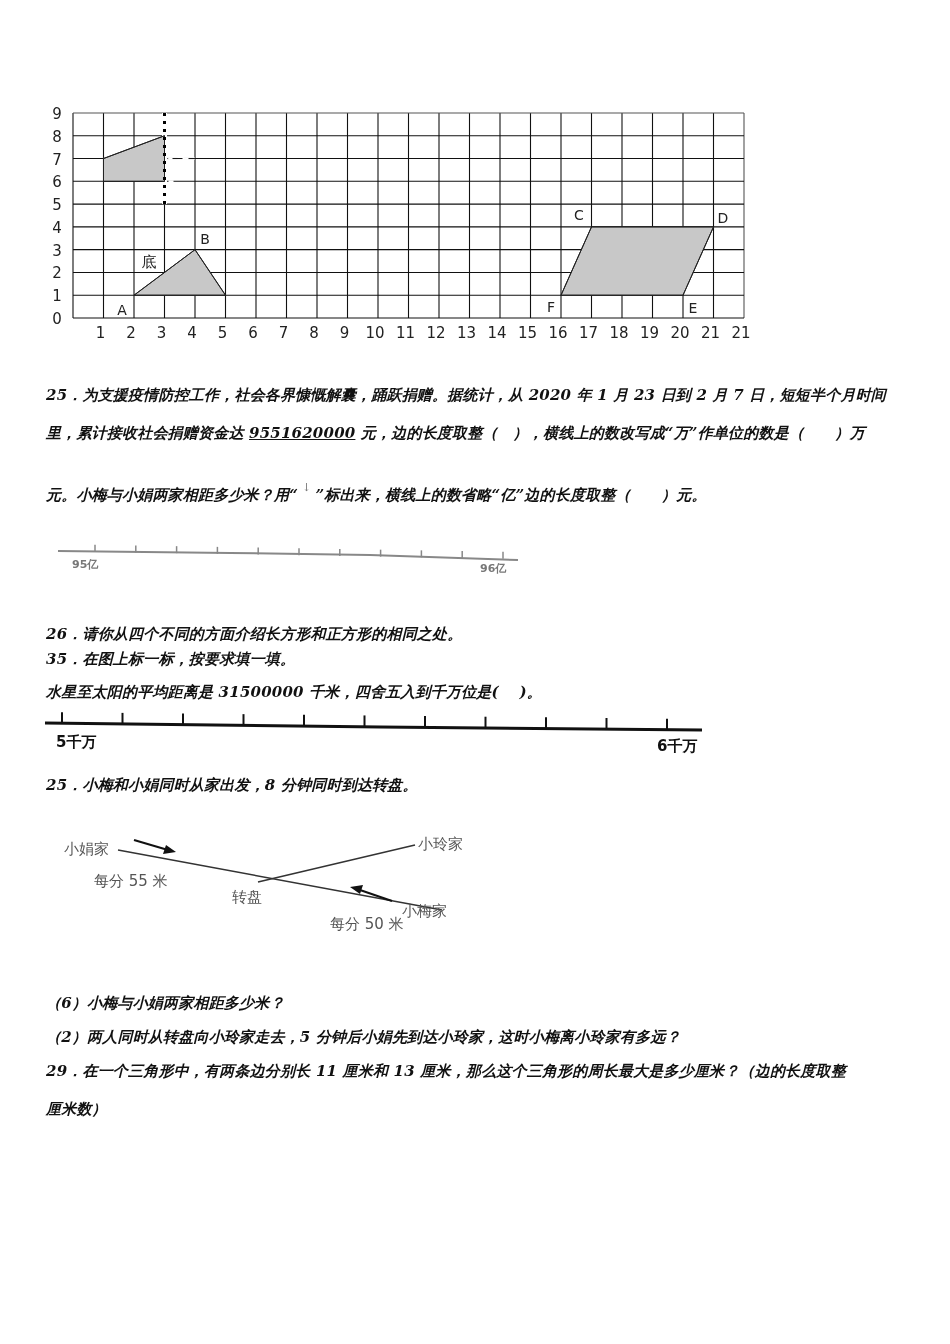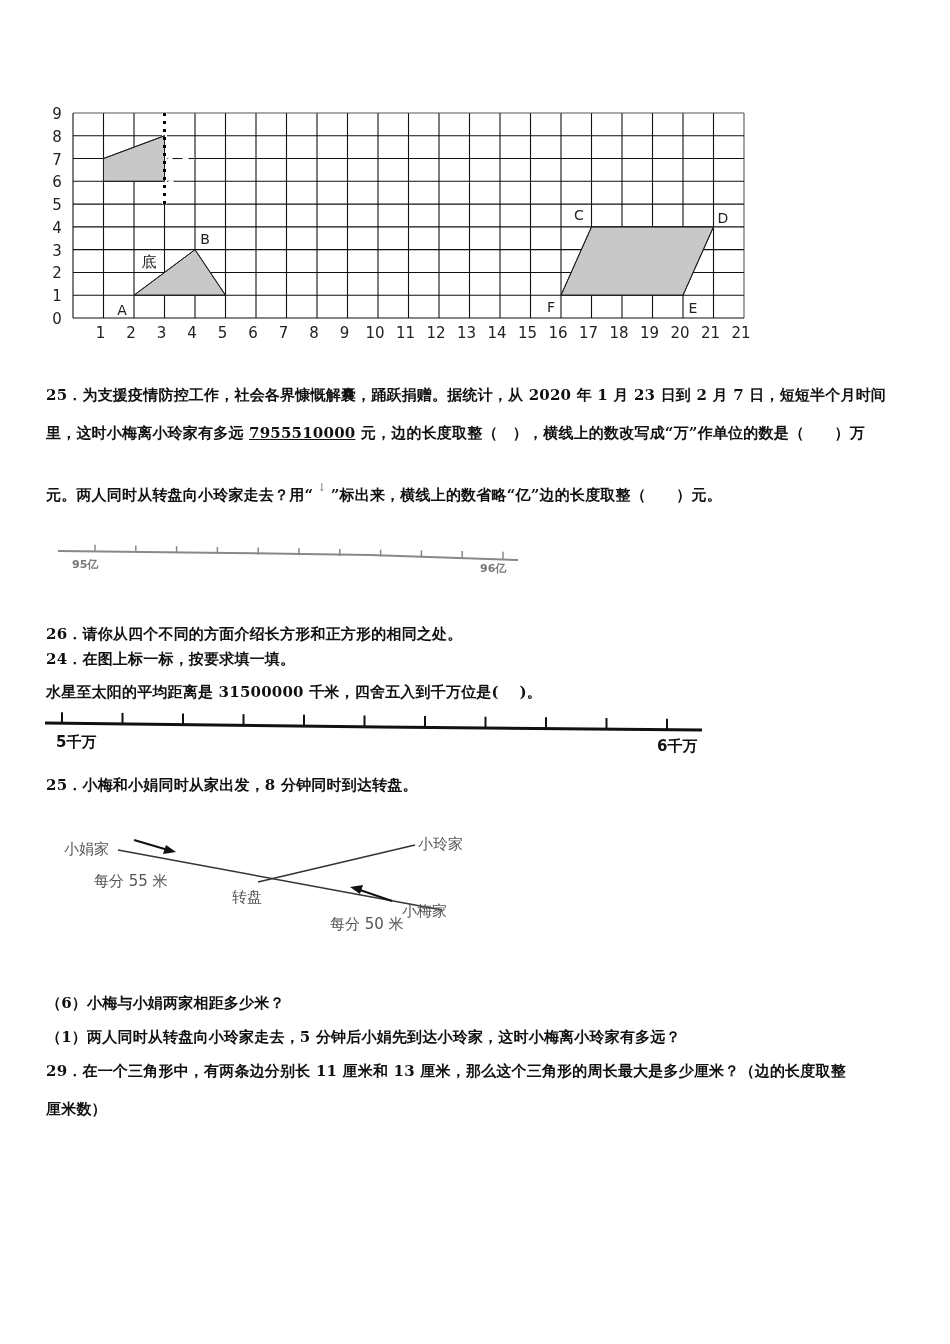--- a/index.html
+++ b/index.html
@@ -1,19 +1,19 @@
 <!DOCTYPE html>
 <html><head>
 <meta charset="utf-8">
 <style>
   html, body { margin: 0; padding: 0; background: #ffffff; }
   body { width: 950px; height: 1344px; position: relative; overflow: hidden;
          font-family: "DejaVu Serif", "Liberation Serif", serif; color: #111; }
   .abs { position: absolute; }
-  .qtext { font-size: 15px; line-height: 20px; white-space: nowrap; font-weight: bold; letter-spacing: 0.2px; }
+  .qtext { font-size: 15px; line-height: 20px; white-space: nowrap; font-weight: bold; letter-spacing: 0.2px; font-style: italic; }
   .ul { text-decoration: underline; }
   svg text { font-family: "DejaVu Sans", "Liberation Sans", sans-serif; }
   .gridlabel { font-size: 15px; fill: #222; }
   .diag-label { font-size: 15px; fill: #555; }
 </style>
 </head>
 <body>
 
 <svg class="abs" style="left:0;top:95px;" width="950" height="260" viewBox="0 95 950 260">
   <g id="grid-lines">
@@ -113,24 +113,24 @@
       <polygon points="134,295.22 195,249.66 225.5,295.22" fill="none" stroke="#222" stroke-width="1"></polygon>
       <polygon points="561,295.22 591.5,226.88 713.5,226.88 683,295.22" fill="none" stroke="#222" stroke-width="1"></polygon>
       <line x1="164.5" y1="112.97999999999999" x2="164.5" y2="204.1" stroke="#000" stroke-width="3" stroke-dasharray="3,5"></line>
     </g>
   </svg>
 
 <div class="abs qtext" style="left:46px;top:385px;">
   <span>25．为支援疫情防控工作，社会各界慷慨解囊，踊跃捐赠。据统计，从 2020 年 1 月 23 日到 2 月 7 日，短短半个月时间</span>
 </div>
 <div class="abs qtext" style="left:46px;top:423px;">
-  <span>里，这时小梅离小玲家有多远 </span><span class="ul">7955510000</span><span> 元，边的长度取整（　），横线上的数改写成“万”作单位的数是（　　）万</span>
+  <span>里，累计接收社会捐赠资金达 </span><span class="ul">9551620000</span><span> 元，边的长度取整（　），横线上的数改写成“万”作单位的数是（　　）万</span>
 </div>
 <div class="abs qtext" style="left:46px;top:485px;">
-  <span>元。两人同时从转盘向小玲家走去？用“</span><span style="font-size:11px;font-weight:normal;color:#777;position:relative;top:-9px;padding:0 4px;">↓</span><span>”标出来，横线上的数省略“亿”边的长度取整（　　）元。</span>
+  <span>元。小梅与小娟两家相距多少米？用“</span><span style="font-size:11px;font-weight:normal;color:#777;position:relative;top:-9px;padding:0 4px;">↓</span><span>”标出来，横线上的数省略“亿”边的长度取整（　　）元。</span>
 </div>
 
 <svg class="abs" style="left:50px;top:535px;" width="480" height="50">
   <path d="M8,16 L180,18 L320,20 L468,25" stroke="#888" stroke-width="2" fill="none"></path>
   <g id="nl1-ticks" stroke="#888" stroke-width="1.5">
       <line x1="45" x2="45" y1="9.76923076923077" y2="16.76923076923077"></line>
       <line x1="85.8" x2="85.8" y1="10.466666666666665" y2="17.466666666666665"></line>
       <line x1="126.6" x2="126.6" y1="11.164102564102564" y2="18.164102564102564"></line>
       <line x1="167.39999999999998" x2="167.39999999999998" y1="11.861538461538462" y2="18.861538461538462"></line>
       <line x1="208.2" x2="208.2" y1="12.55897435897436" y2="19.55897435897436"></line>
@@ -139,21 +139,21 @@
       <line x1="330.59999999999997" x2="330.59999999999997" y1="14.651282051282053" y2="21.651282051282053"></line>
       <line x1="371.4" x2="371.4" y1="15.348717948717947" y2="22.348717948717947"></line>
       <line x1="412.2" x2="412.2" y1="16.046153846153846" y2="23.046153846153846"></line>
       <line x1="453" x2="453" y1="16.743589743589745" y2="23.743589743589745"></line>
     </g>
   <text x="22" y="33" font-size="11" fill="#777" font-weight="bold">95亿</text>
   <text x="430" y="37" font-size="11" fill="#777" font-weight="bold">96亿</text>
 </svg>
 
 <div class="abs qtext" style="left:46px;top:624px;">26．请你从四个不同的方面介绍长方形和正方形的相同之处。</div>
-<div class="abs qtext" style="left:46px;top:649px;">24．在图上标一标，按要求填一填。</div>
+<div class="abs qtext" style="left:46px;top:649px;">35．在图上标一标，按要求填一填。</div>
 <div class="abs qtext" style="left:46px;top:682px;">水星至太阳的平均距离是 31500000 千米，四舍五入到千万位是(　 )。</div>
 
 <svg class="abs" style="left:40px;top:708px;" width="680" height="50">
   <path d="M5,15 L340,19 L662,22" stroke="#111" stroke-width="3" fill="none"></path>
   <g id="nl2-ticks" stroke="#111" stroke-width="2">
       <line x1="22" x2="22" y1="4.23262839879154" y2="15.23262839879154"></line>
       <line x1="82.5" x2="82.5" y1="4.872356495468278" y2="15.872356495468278"></line>
       <line x1="143" x2="143" y1="5.5120845921450154" y2="16.512084592145015"></line>
       <line x1="203.5" x2="203.5" y1="6.151812688821753" y2="17.151812688821753"></line>
       <line x1="264" x2="264" y1="6.791540785498491" y2="17.79154078549849"></line>
@@ -187,16 +187,16 @@
   </g>
   <text class="diag-label" x="14" y="34">小娟家</text>
   <text class="diag-label" x="44" y="66">每分 55 米</text>
   <text class="diag-label" x="368" y="29">小玲家</text>
   <text class="diag-label" x="182" y="82">转盘</text>
   <text class="diag-label" x="352" y="96">小梅家</text>
   <text class="diag-label" x="280" y="109">每分 50 米</text>
 </svg>
 
 <div class="abs qtext" style="left:46px;top:993px;">（6）小梅与小娟两家相距多少米？</div>
-<div class="abs qtext" style="left:46px;top:1027px;">（1）两人同时从转盘向小玲家走去，5 分钟后小娟先到达小玲家，这时小梅离小玲家有多远？</div>
+<div class="abs qtext" style="left:46px;top:1027px;">（2）两人同时从转盘向小玲家走去，5 分钟后小娟先到达小玲家，这时小梅离小玲家有多远？</div>
 
 <div class="abs qtext" style="left:46px;top:1061px;text-align:center;">29．在一个三角形中，有两条边分别长 11 厘米和 13 厘米，那么这个三角形的周长最大是多少厘米？（边的长度取整</div>
 <div class="abs qtext" style="left:46px;top:1099px;">厘米数）</div>
 
 </body></html>

